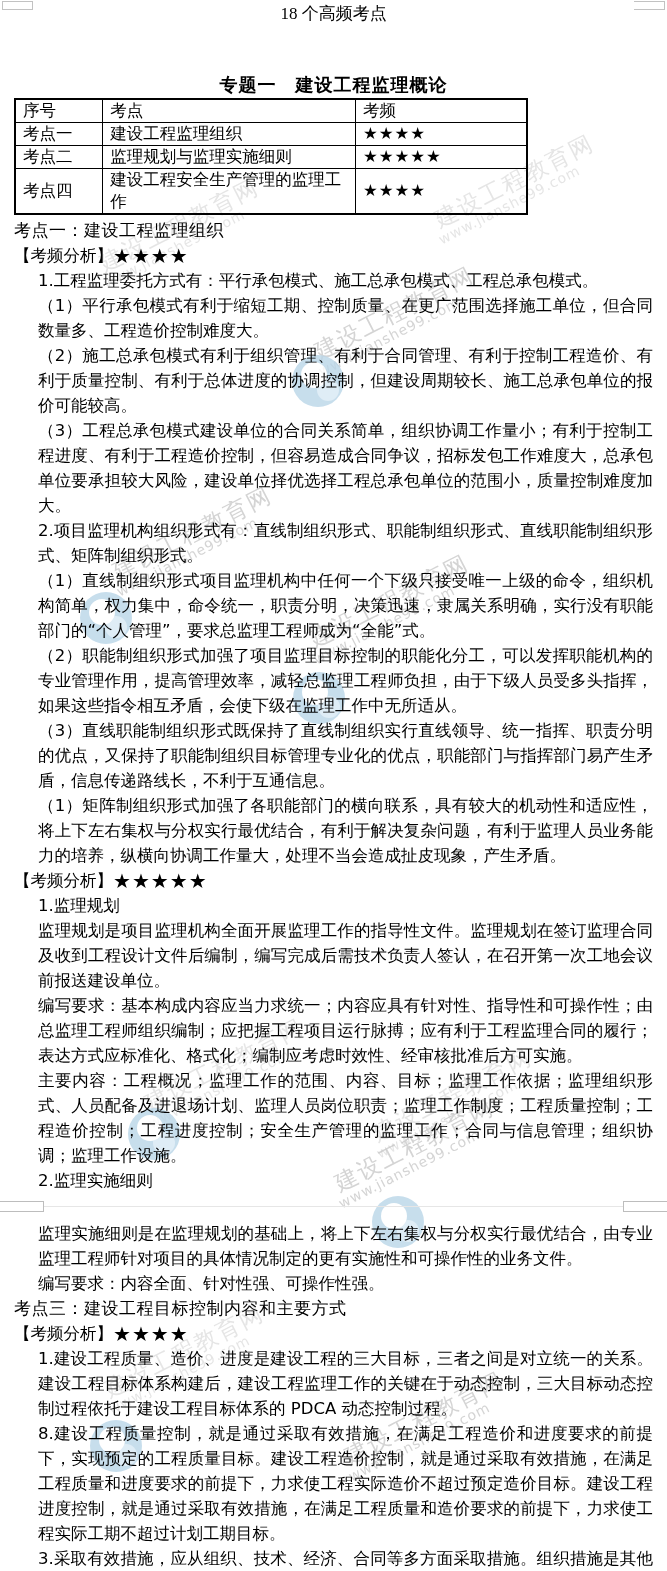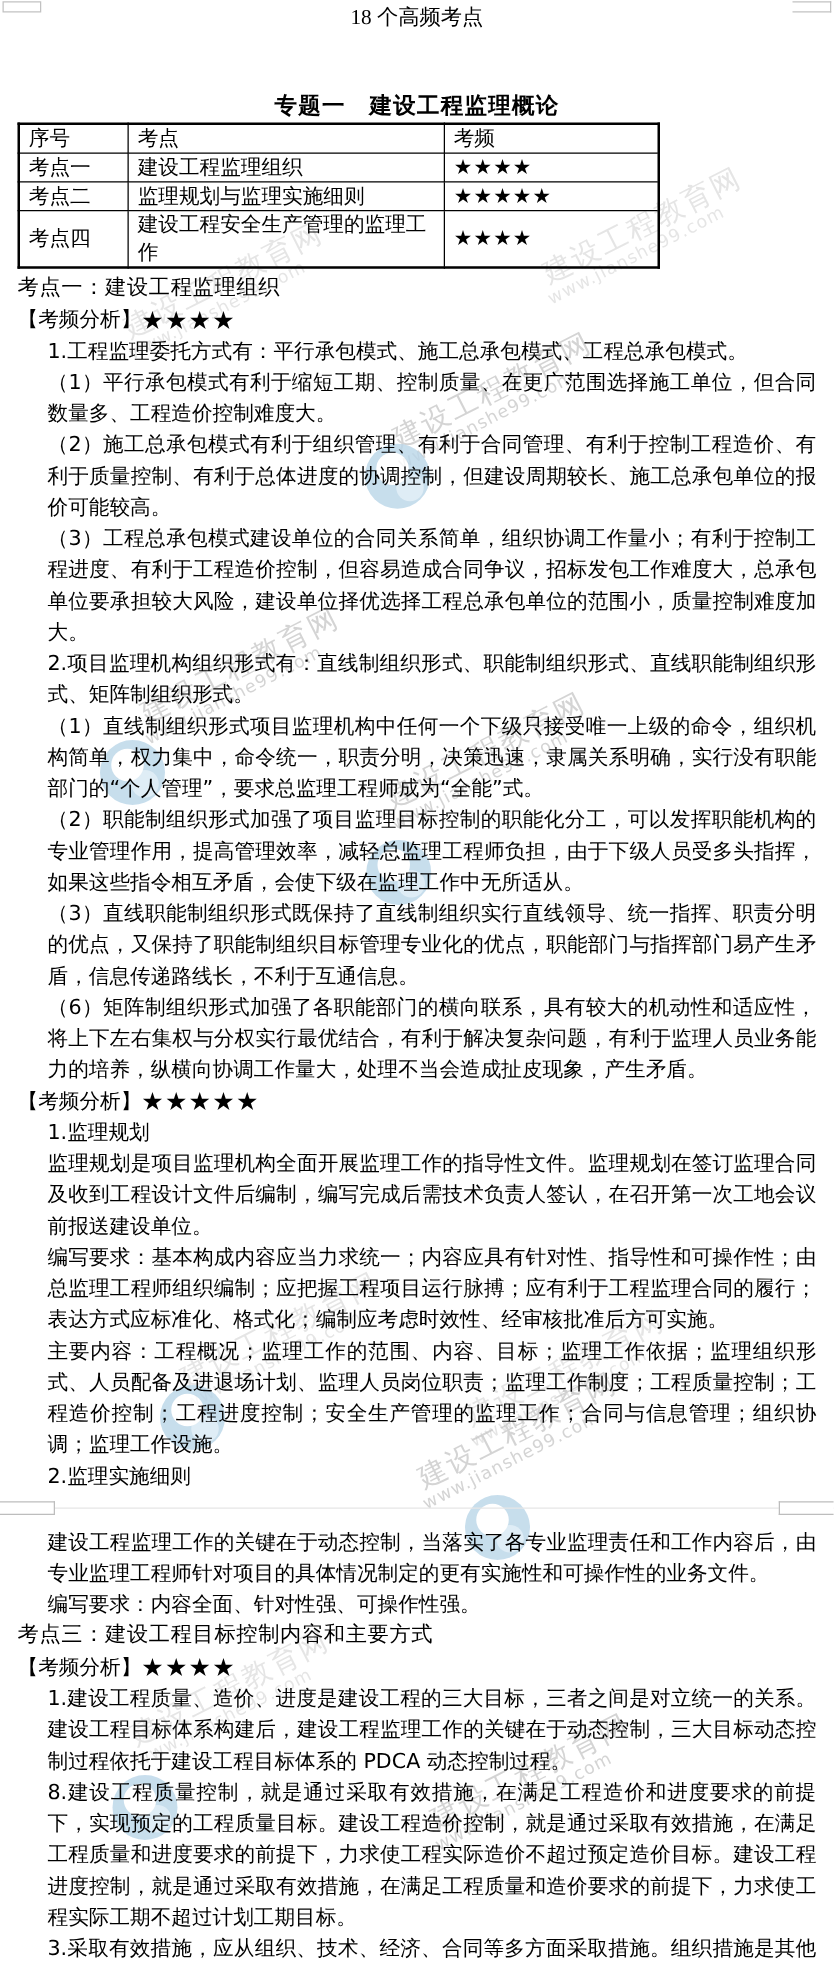--- a/index.html
+++ b/index.html
@@ -232,36 +232,36 @@
   <div class="sec-h">考点一：建设工程监理组织</div>
   <div class="freq"><span>【考频分析】</span><span class="stars-big">★★★★</span></div>
   <p class="para">1.工程监理委托方式有：平行承包模式、施工总承包模式、工程总承包模式。</p>
   <p class="para">（1）平行承包模式有利于缩短工期、控制质量、在更广范围选择施工单位，但合同数量多、工程造价控制难度大。</p>
   <p class="para">（2）施工总承包模式有利于组织管理、有利于合同管理、有利于控制工程造价、有利于质量控制、有利于总体进度的协调控制，但建设周期较长、施工总承包单位的报价可能较高。</p>
   <p class="para">（3）工程总承包模式建设单位的合同关系简单，组织协调工作量小；有利于控制工程进度、有利于工程造价控制，但容易造成合同争议，招标发包工作难度大，总承包单位要承担较大风险，建设单位择优选择工程总承包单位的范围小，质量控制难度加大。</p>
   <p class="para">2.项目监理机构组织形式有：直线制组织形式、职能制组织形式、直线职能制组织形式、矩阵制组织形式。</p>
   <p class="para">（1）直线制组织形式项目监理机构中任何一个下级只接受唯一上级的命令，组织机构简单，权力集中，命令统一，职责分明，决策迅速，隶属关系明确，实行没有职能部门的“个人管理”，要求总监理工程师成为“全能”式。</p>
   <p class="para">（2）职能制组织形式加强了项目监理目标控制的职能化分工，可以发挥职能机构的专业管理作用，提高管理效率，减轻总监理工程师负担，由于下级人员受多头指挥，如果这些指令相互矛盾，会使下级在监理工作中无所适从。</p>
   <p class="para">（3）直线职能制组织形式既保持了直线制组织实行直线领导、统一指挥、职责分明的优点，又保持了职能制组织目标管理专业化的优点，职能部门与指挥部门易产生矛盾，信息传递路线长，不利于互通信息。</p>
-  <p class="para">（6）矩阵制组织形式加强了各职能部门的横向联系，具有较大的机动性和适应性，将上下左右集权与分权实行最优结合，有利于解决复杂问题，有利于监理人员业务能力的培养，纵横向协调工作量大，处理不当会造成扯皮现象，产生矛盾。</p>
+  <p class="para">（1）矩阵制组织形式加强了各职能部门的横向联系，具有较大的机动性和适应性，将上下左右集权与分权实行最优结合，有利于解决复杂问题，有利于监理人员业务能力的培养，纵横向协调工作量大，处理不当会造成扯皮现象，产生矛盾。</p>
 
   <div class="freq"><span>【考频分析】</span><span class="stars-big">★★★★★</span></div>
   <p class="para">1.监理规划</p>
   <p class="para">监理规划是项目监理机构全面开展监理工作的指导性文件。监理规划在签订监理合同及收到工程设计文件后编制，编写完成后需技术负责人签认，在召开第一次工地会议前报送建设单位。</p>
   <p class="para">编写要求：基本构成内容应当力求统一；内容应具有针对性、指导性和可操作性；由总监理工程师组织编制；应把握工程项目运行脉搏；应有利于工程监理合同的履行；表达方式应标准化、格式化；编制应考虑时效性、经审核批准后方可实施。</p>
   <p class="para">主要内容：工程概况；监理工作的范围、内容、目标；监理工作依据；监理组织形式、人员配备及进退场计划、监理人员岗位职责；监理工作制度；工程质量控制；工程造价控制；工程进度控制；安全生产管理的监理工作；合同与信息管理；组织协调；监理工作设施。</p>
   <p class="para">2.监理实施细则</p>
 
   <div class="page-break">
     <div class="pb-line"></div>
     <div class="pb-box left"></div>
     <div class="pb-box right"></div>
   </div>
 
-  <p class="para">建设工程监理工作的关键在于动态控制，当落实了各专业监理责任和工作内容后，由专业监理工程师针对项目的具体情况制定的更有实施性和可操作性的业务文件。</p>
+  <p class="para">监理实施细则是在监理规划的基础上，将上下左右集权与分权实行最优结合，由专业监理工程师针对项目的具体情况制定的更有实施性和可操作性的业务文件。</p>
   <p class="para">编写要求：内容全面、针对性强、可操作性强。</p>
 
   <div class="sec-h">考点三：建设工程目标控制内容和主要方式</div>
   <div class="freq"><span>【考频分析】</span><span class="stars-big">★★★★</span></div>
   <p class="para">1.建设工程质量、造价、进度是建设工程的三大目标，三者之间是对立统一的关系。建设工程目标体系构建后，建设工程监理工作的关键在于动态控制，三大目标动态控制过程依托于建设工程目标体系的 PDCA 动态控制过程。</p>
   <p class="para">8.建设工程质量控制，就是通过采取有效措施，在满足工程造价和进度要求的前提下，实现预定的工程质量目标。建设工程造价控制，就是通过采取有效措施，在满足工程质量和进度要求的前提下，力求使工程实际造价不超过预定造价目标。建设工程进度控制，就是通过采取有效措施，在满足工程质量和造价要求的前提下，力求使工程实际工期不超过计划工期目标。</p>
   <p class="para">3.采取有效措施，应从组织、技术、经济、合同等多方面采取措施。组织措施是其他各类措施的前提和保障，加强合同管理是控制建设工程目标的重要措施。</p>
 
 </div>
 

